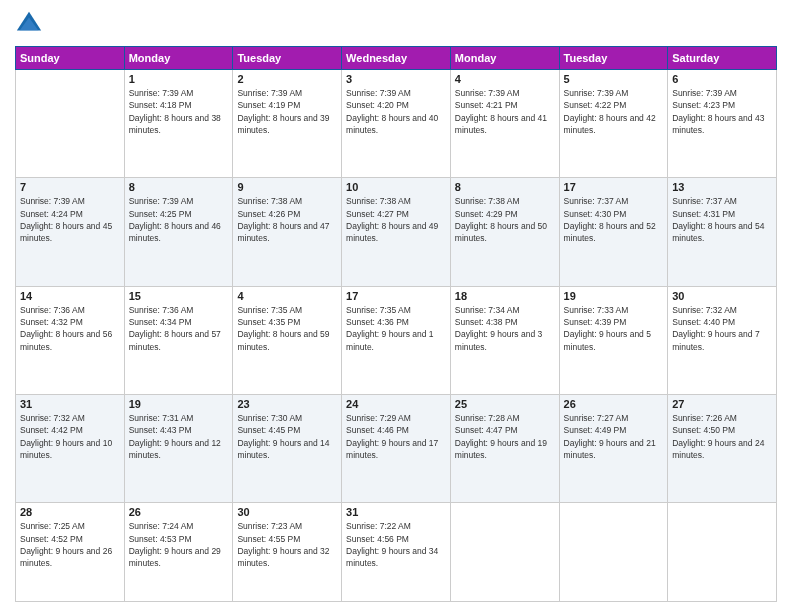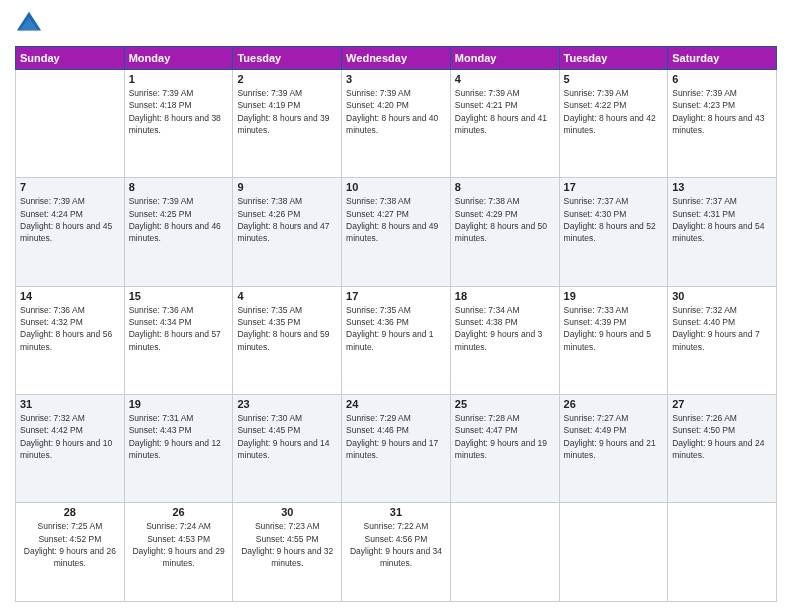--- a/index.html
+++ b/index.html
@@ -80,21 +80,20 @@
     .calendar td {
       border: 1px solid #ccc;
       vertical-align: top;
       padding: 3px 4px;
       font-size: 9px;
       color: #333;
       height: 88px;
     }
     .calendar tr:last-child td {
       height: 80px;
-      text-align: center;
     }
     .day-number {
       font-size: 11px;
       font-weight: bold;
       color: #222;
       display: block;
       margin-bottom: 2px;
     }
     .day-info {
       font-size: 8.5px;

